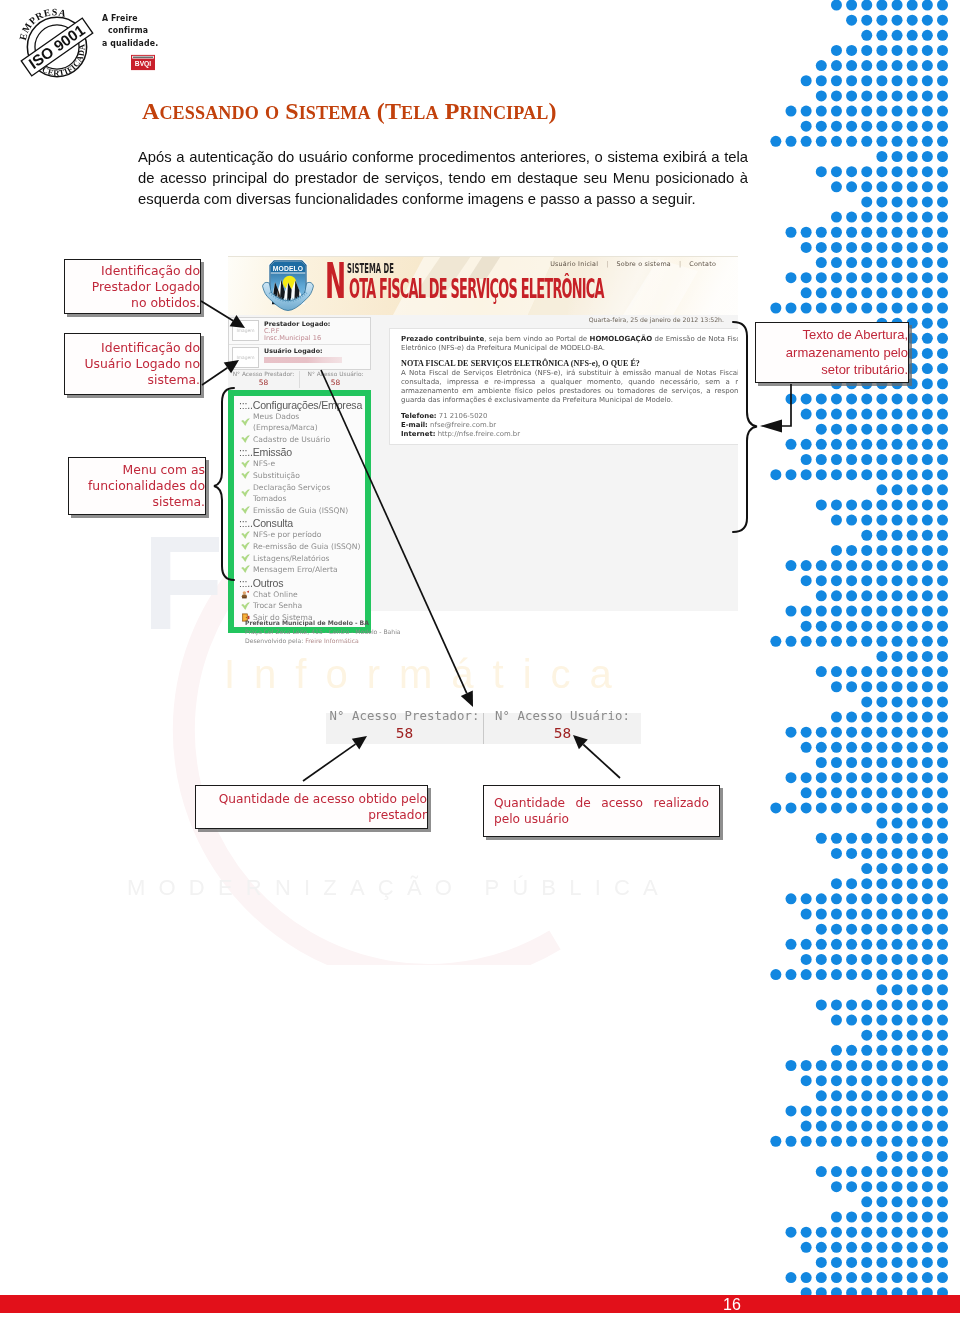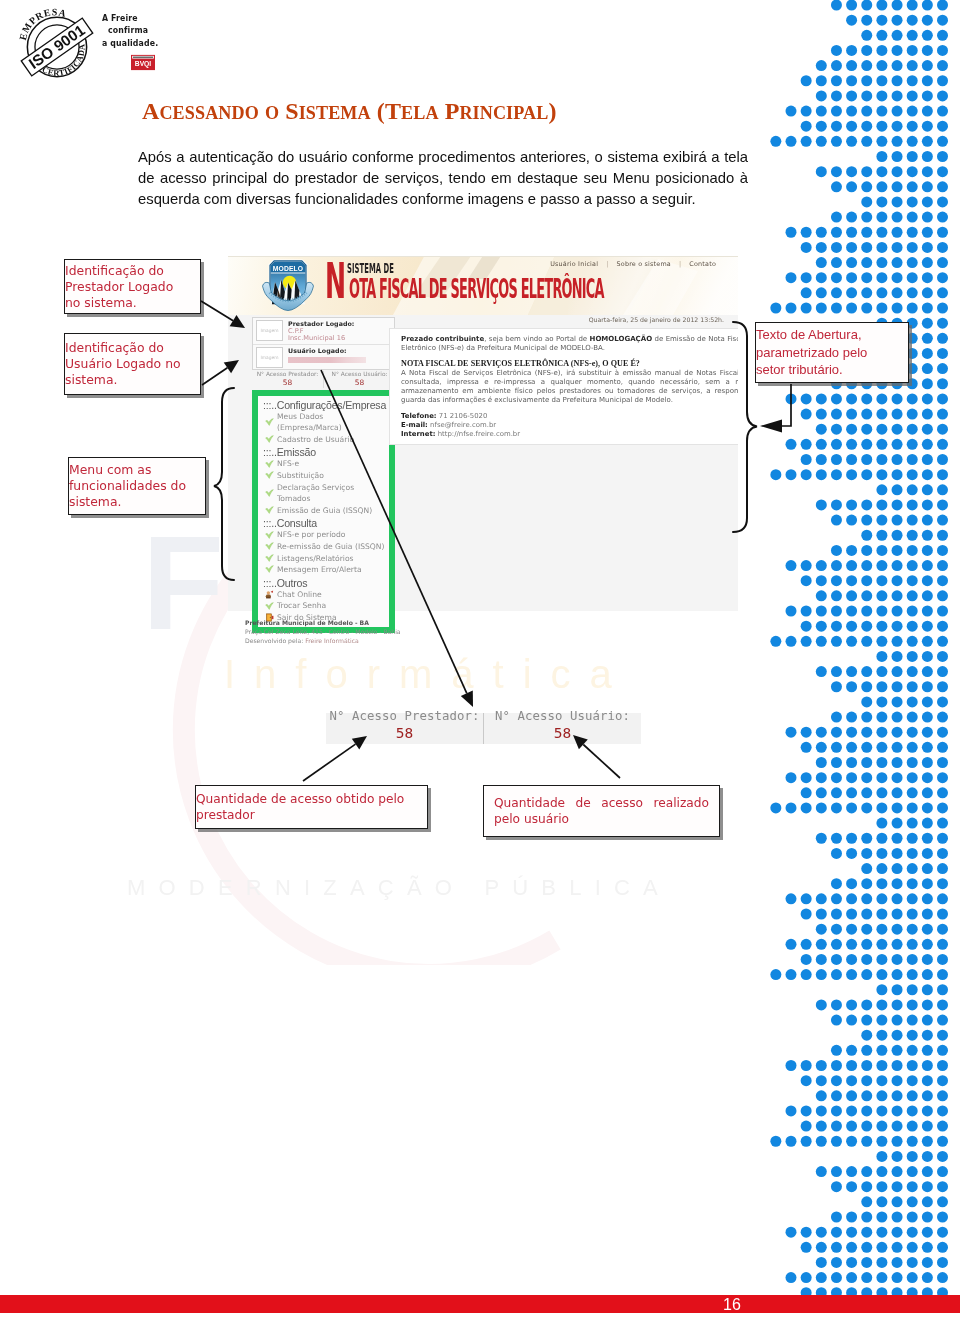--- a/index.html
+++ b/index.html
@@ -52,21 +52,21 @@
   #sys-title .bigN{position:absolute;left:0px;top:-6px;font-family:"DejaVu Sans Condensed","DejaVu Sans",sans-serif;
         font-weight:700;font-size:50px;line-height:50px;color:#c62127;
         transform:scaleX(.56);transform-origin:left top;}
   #topnav{position:absolute;right:14px;top:6px;z-index:5;font-size:6.4px;color:#5d5246;
         letter-spacing:.2px;white-space:nowrap;}
   #topnav span{padding:0 8px;}
   #topnav .sep{color:#b9ac9b;padding:0;}
   #datebar{position:absolute;right:14px;top:62px;font-size:6.2px;color:#6b6257;white-space:nowrap;}
 
   
-  #app-left{position:absolute;left:24px;top:63px;width:145px;}
+  #app-left{position:absolute;left:0;top:63px;width:145px;}
   #loginbox{border:1px solid #d5d5d5;background:#fafafa;width:143px;box-sizing:border-box;}
   .lrow{display:flex;padding:2px 3px 1px 3px;}
   .lrow+.lrow{border-top:1px solid #e2e2e2;}
   .lthumb{width:25px;height:19px;border:1px solid #cfcfcf;background:#fff;flex:0 0 auto;
           font-size:4.4px;color:#bdbdbd;display:flex;align-items:center;justify-content:center;}
   .linfo{padding-left:5px;flex:1 1 auto;}
   .lcap{font-size:6.3px;font-weight:700;color:#2b2b2b;line-height:7.6px;letter-spacing:.05px;}
   .lval{font-size:6.6px;color:#c08a92;line-height:7.8px;}
   .lredact{height:6px;width:78px;margin-top:2px;
      background:linear-gradient(90deg,#e8c2c8 0%,#e7c0c6 55%,#eed3d7 75%,#f3e2e4 100%);}
@@ -93,21 +93,21 @@
   #app-right .p{font-size:7px;color:#5c5c5c;line-height:9.1px;text-align:justify;margin-bottom:6px;}
   #app-right .p b{color:#2b2b2b;}
   #app-right .h{font-size:8.1px;font-weight:700;color:#1d1d1d;margin-bottom:1px;
                 font-family:"Liberation Serif",serif;letter-spacing:.05px;}
   #app-right .contact{font-size:6.9px;color:#777;line-height:9.4px;}
   #app-right .contact b{color:#222;}
 
   
   .callout{position:absolute;background:#fffdfd;border:1.6px solid #1a1a1a;
      box-shadow:3px 3px 0 rgba(105,105,105,.75);
-     display:flex;flex-direction:column;align-items:flex-start;justify-content:center;
+     display:flex;flex-direction:column;align-items:flex-end;justify-content:center;
      color:#c0273a;font-size:12.4px;line-height:16px;text-align:center;
      font-family:"DejaVu Sans",sans-serif;box-sizing:border-box;z-index:10;}
   .callout.just{align-items:stretch;}
   .callout.just div{text-align:justify;text-align-last:justify;}
   .callout.just div:last-child{text-align:left;text-align-last:left;}
   #co1{left:64px;top:259px;width:137px;height:55px;}
   #co2{left:64px;top:333px;width:137px;height:62px;}
   #co3{left:68px;top:457px;width:138px;height:58px;}
   #co4{left:755px;top:322px;width:154px;height:61px;font-size:13px;line-height:17.5px;font-family:"Liberation Sans",sans-serif;}
   #co5{left:195px;top:785px;width:233px;height:44px;font-size:12.2px;line-height:16px;font-family:"DejaVu Sans",sans-serif;}
@@ -1153,35 +1153,35 @@
   </div>
   <div class="zc">
     <div class="zlab">N° Acesso Usuário:</div>
     <div class="zval">58</div>
   </div>
 </div>
 
 <div class="callout" id="co1">
     <div>Identificação do</div>
     <div>Prestador Logado</div>
-    <div>no sistema.</div>
+    <div>no obtidos.</div>
   </div>
 <div class="callout" id="co2">
     <div>Identificação do</div>
     <div>Usuário Logado no</div>
     <div>sistema.</div>
   </div>
 <div class="callout" id="co3">
     <div>Menu com as</div>
     <div>funcionalidades do</div>
     <div>sistema.</div>
   </div>
 <div class="callout" id="co4">
     <div>Texto de Abertura,</div>
-    <div>parametrizado pelo</div>
+    <div>armazenamento pelo</div>
     <div>setor tributário.</div>
   </div>
 <div class="callout" id="co5">
     <div>Quantidade de acesso obtido pelo</div>
     <div>prestador</div>
   </div>
 <div class="callout just" id="co6">
     <div>Quantidade de acesso realizado</div>
     <div>pelo usuário</div>
   </div>

